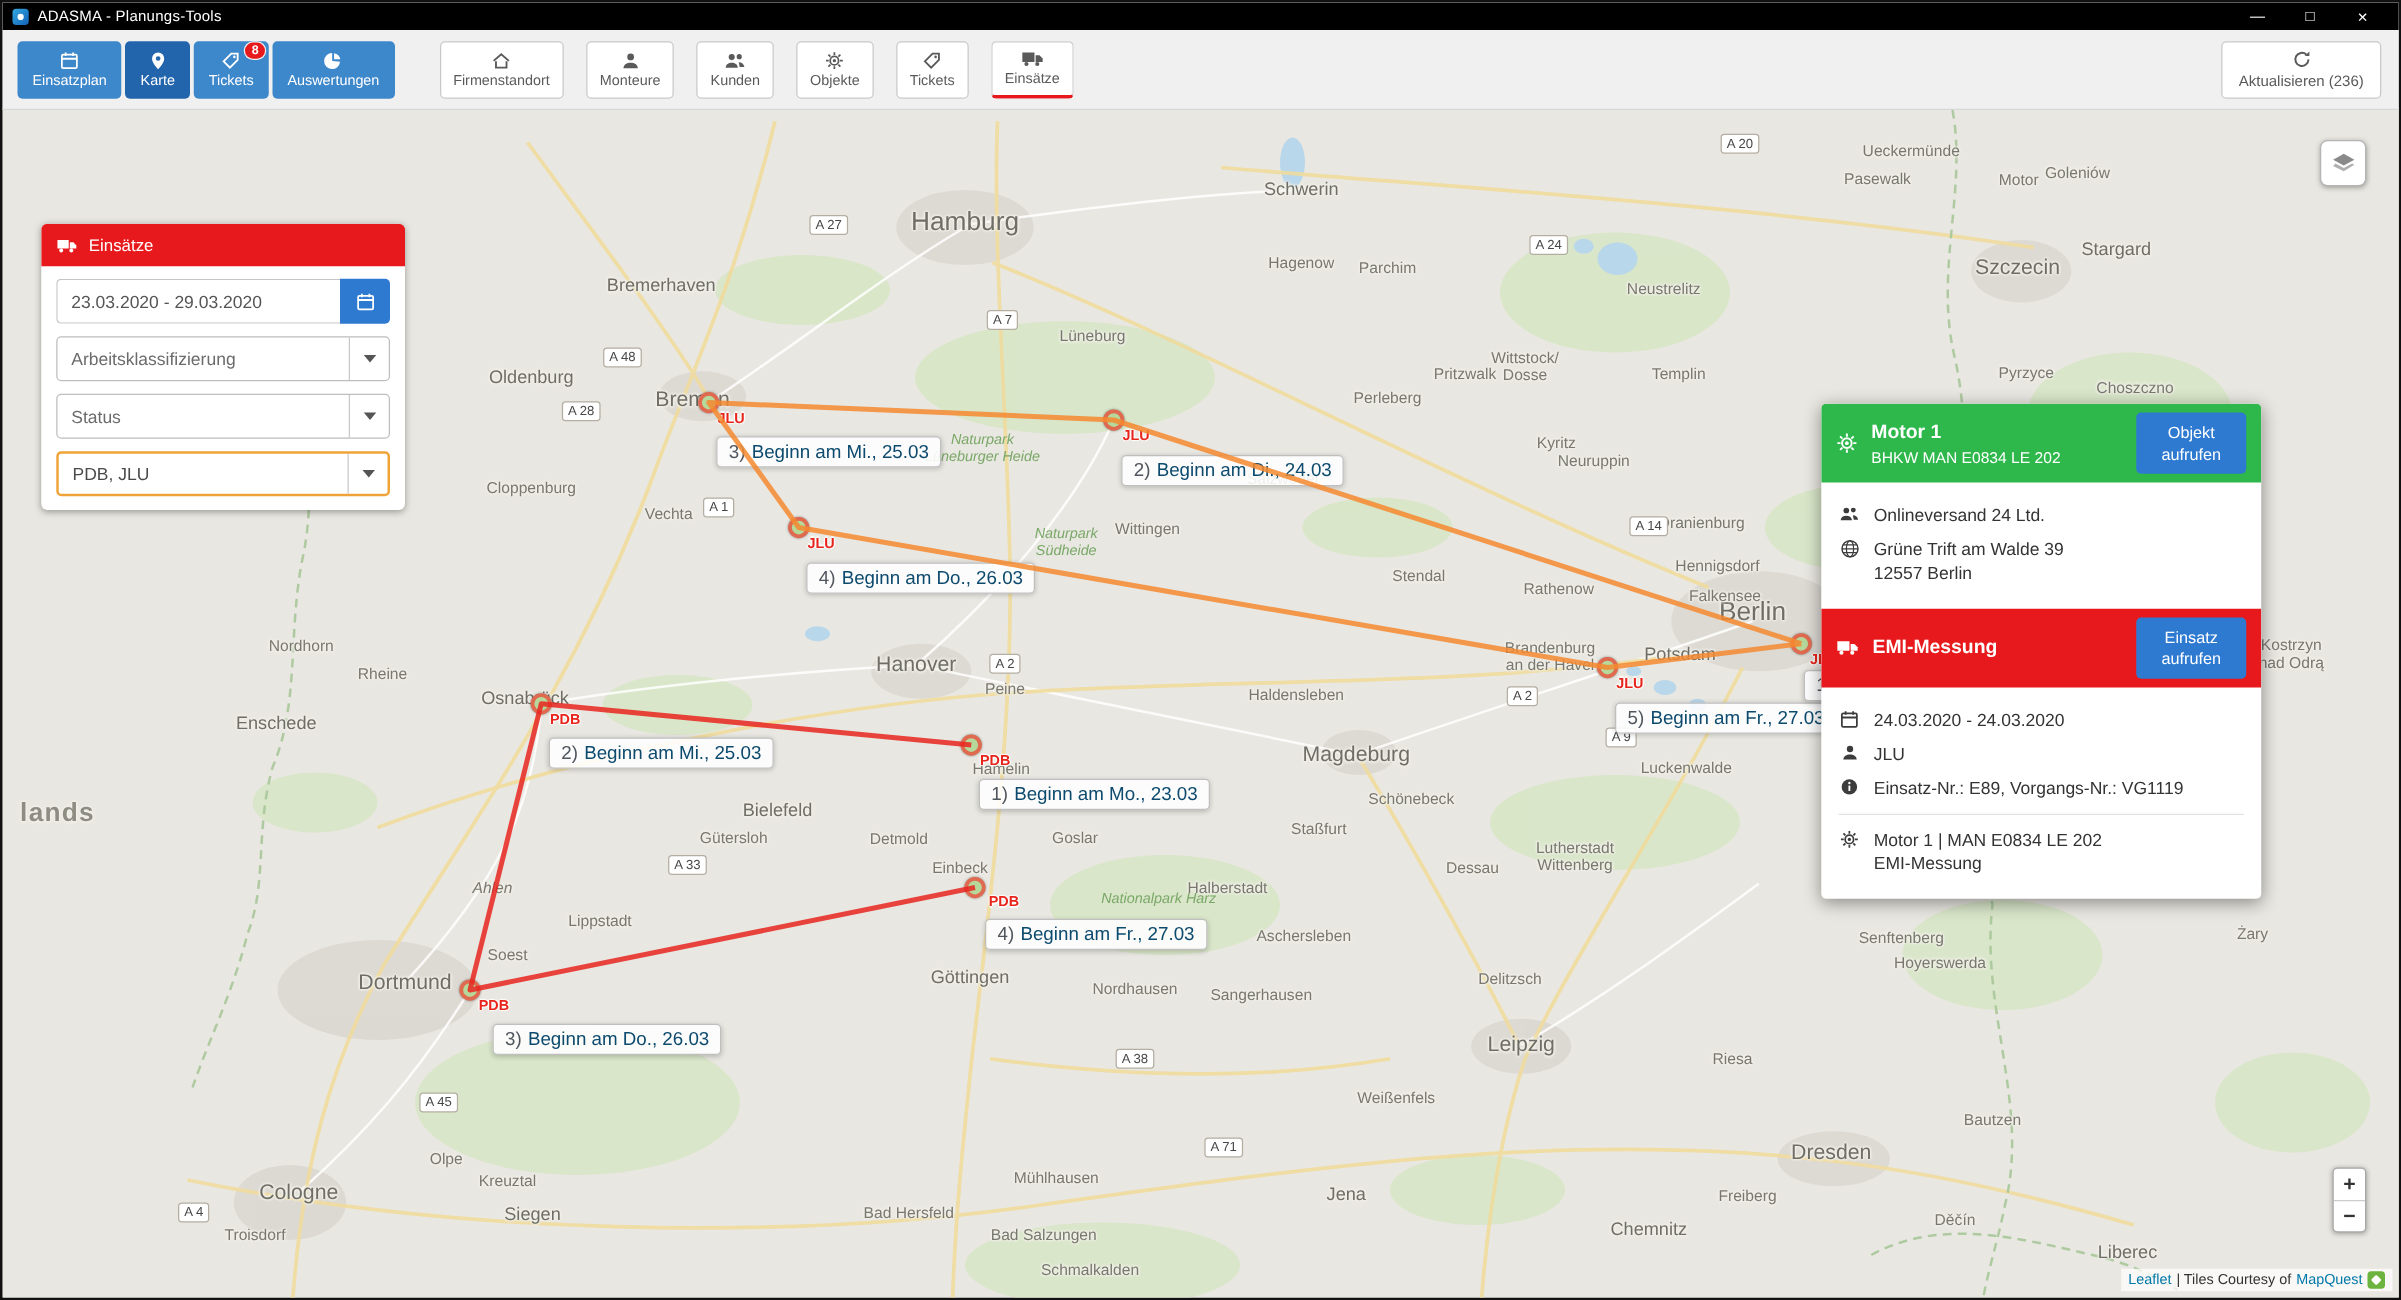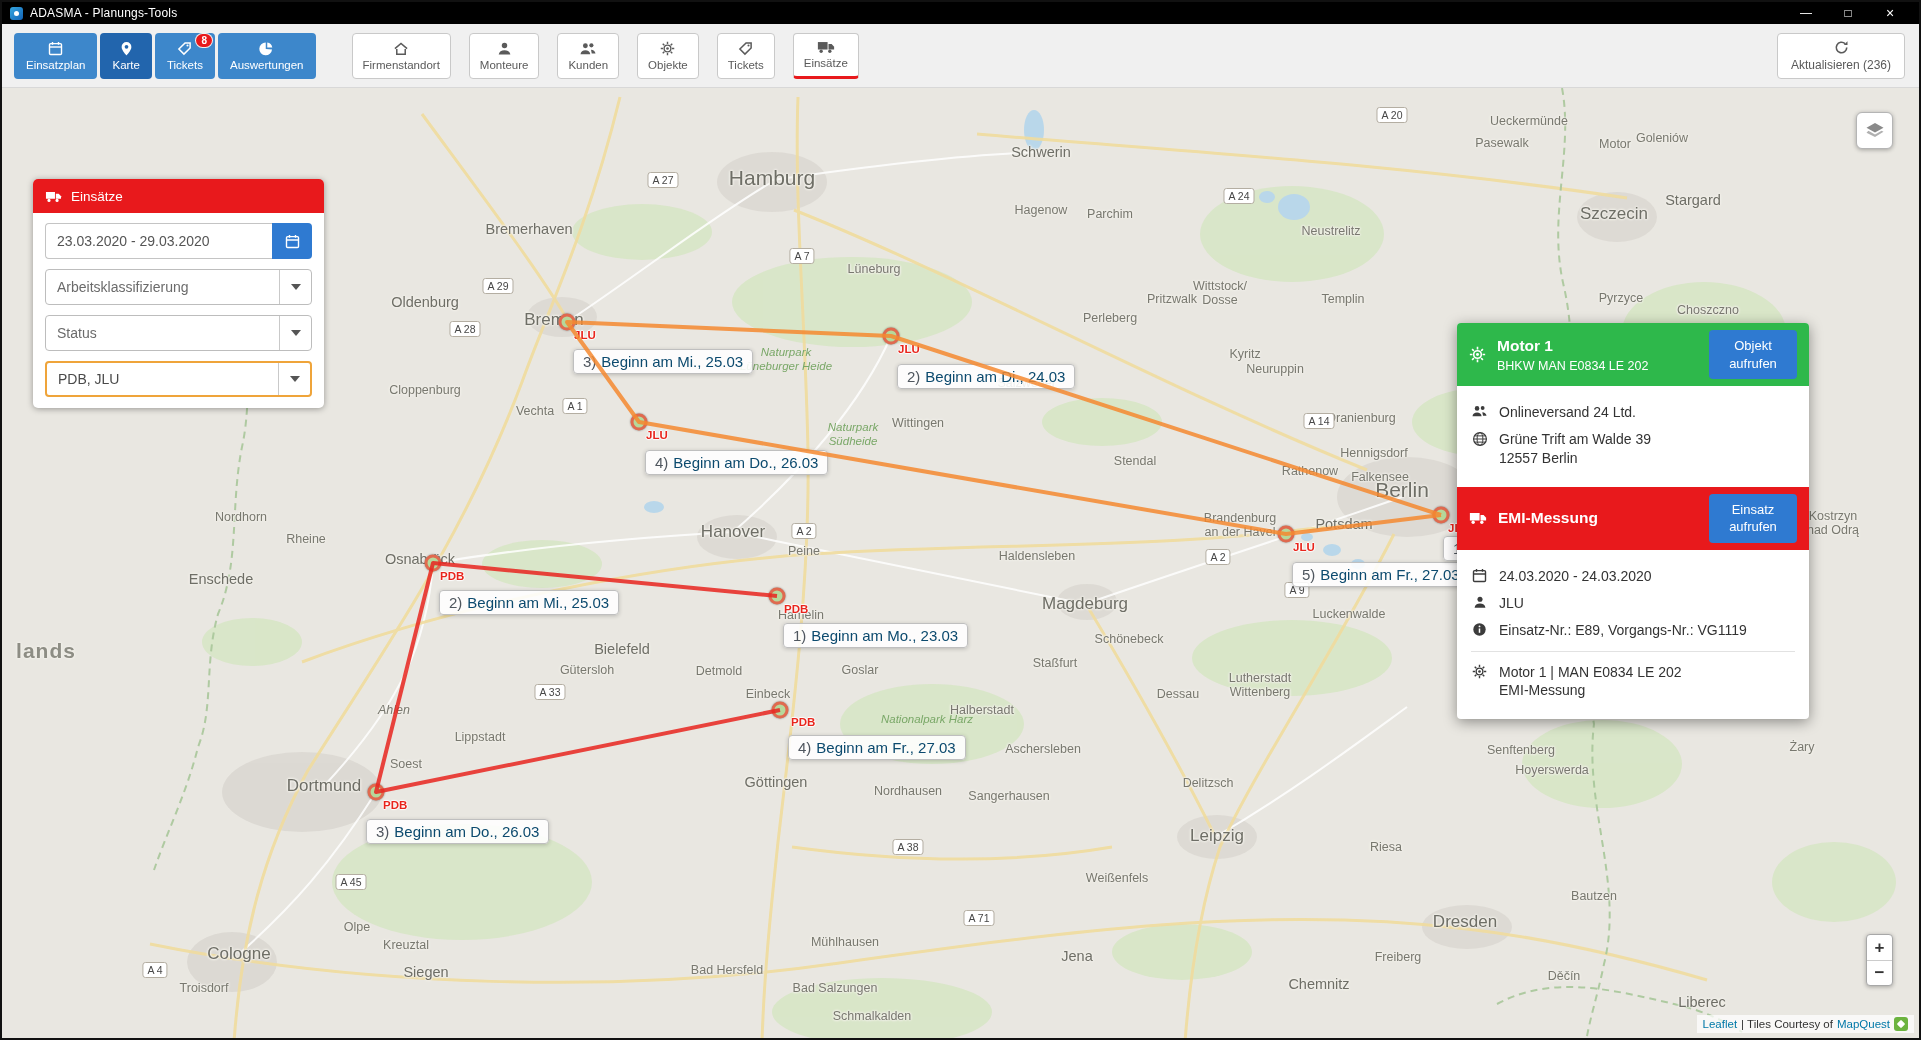--- a/index.html
+++ b/index.html
@@ -196,21 +196,21 @@
       <div class="city-label m" style="left: 219px; top: 577px;">Enschede</div>
       <div class="city-label m" style="left: 418px; top: 557px;">Osnabrück</div>
       <div class="city-label m" style="left: 1543px; top: 661px;">Cottbus</div>
       <div class="city-label m" style="left: 423px; top: 300px;">Oldenburg</div>
       <div class="city-label m" style="left: 527px; top: 227px;">Bremerhaven</div>
       <div class="city-label m" style="left: 1691px; top: 198px;">Stargard</div>
       <div class="city-label m" style="left: 1700px; top: 1000px;">Liberec</div>
       <div class="city-label s" style="left: 872px; top: 267px;">Lüneburg</div>
       <div class="city-label s" style="left: 1024px; top: 381px;">Salzwedel</div>
       <div class="city-label s" style="left: 1133px; top: 459px;">Stendal</div>
-      <div class="city-label s" style="left: 1308px; top: 469px; text-align: center;">Rathenow</div>
+      <div class="city-label s" style="left: 1245px; top: 469px; text-align: center;">Rathenow</div>
       <div class="city-label s" style="left: 1238px; top: 516px;">Brandenburg</div>
       <div class="city-label s" style="left: 1238px; top: 530px;">an der Havel</div>
       <div class="city-label s" style="left: 916px; top: 421px;">Wittingen</div>
       <div class="city-label s" style="left: 799px; top: 613px;">Hamelin</div>
       <div class="city-label s" style="left: 717px; top: 669px;">Detmold</div>
       <div class="city-label s" style="left: 585px; top: 668px;">Gütersloh</div>
       <div class="city-label s" style="left: 478px; top: 735px;">Lippstadt</div>
       <div class="city-label s" style="left: 404px; top: 762px;">Soest</div>
       <div class="city-label s" style="left: 392px; top: 708px; font-style: italic;">Ahlen</div>
       <div class="city-label s" style="left: 725px; top: 968px;">Bad Hersfeld</div>
@@ -263,21 +263,21 @@
       <div class="city-label s" style="left: 1613px; top: 142px;">Motor</div>
       <div class="city-label s" style="left: 1660px; top: 136px;">Goleniów</div>
       <div class="city-label s" style="left: 1706px; top: 308px;">Choszczno</div>
       <div class="city-label s" style="left: 1619px; top: 296px;">Pyrzyce</div>
       <div class="city-label s" style="left: 1653px; top: 380px;">Myślibórz</div>
       <div class="city-label s" style="left: 1831px; top: 514px;">Kostrzyn</div>
       <div class="city-label s" style="left: 1831px; top: 528px;">nad Odrą</div>
       <div class="city-label s" style="left: 1800px; top: 745px;">Żary</div>
       <div class="city-label s" style="left: 1562px; top: 974px;">Děčín</div>
       <div class="road-shield" style="left: 661px; top: 178px;">A 27</div>
-      <div class="road-shield" style="left: 496px; top: 284px;">A 29</div>
+      <div class="road-shield" style="left: 496px; top: 284px;">A 48</div>
       <div class="road-shield" style="left: 463px; top: 327px;">A 28</div>
       <div class="road-shield" style="left: 573px; top: 404px;">A 1</div>
       <div class="road-shield" style="left: 800px; top: 254px;">A 7</div>
       <div class="road-shield" style="left: 1237px; top: 194px;">A 24</div>
       <div class="road-shield" style="left: 1317px; top: 419px;">A 14</div>
       <div class="road-shield" style="left: 802px; top: 529px;">A 2</div>
       <div class="road-shield" style="left: 1216px; top: 555px;">A 2</div>
       <div class="road-shield" style="left: 1295px; top: 588px;">A 9</div>
       <div class="road-shield" style="left: 153px; top: 968px;">A 4</div>
       <div class="road-shield" style="left: 1390px; top: 113px;">A 20</div>
@@ -309,21 +309,21 @@
       <div class="marker-tag" style="left: 438px; top: 568px;">PDB</div>
       <div class="map-tooltip" style="left: 437px; top: 588px;"><span class="tip-num">2)</span><span class="tip-text">Beginn am Mi., 25.03</span></div>
       <div class="marker" style="left: 775px; top: 594px;"></div>
       <div class="marker-tag" style="left: 782px; top: 601px;">PDB</div>
       <div class="map-tooltip" style="left: 781px; top: 621px;"><span class="tip-num">1)</span><span class="tip-text">Beginn am Mo., 23.03</span></div>
       <div class="marker" style="left: 778px; top: 708px;"></div>
       <div class="marker-tag" style="left: 789px; top: 714px;">PDB</div>
       <div class="map-tooltip" style="left: 786px; top: 733px;"><span class="tip-num">4)</span><span class="tip-text">Beginn am Fr., 27.03</span></div>
       <div class="marker" style="left: 374px; top: 790px;"></div>
       <div class="marker-tag" style="left: 381px; top: 797px;">PDB</div>
-      <div class="map-tooltip" style="left: 364px; top: 817px;"><span class="tip-num">3)</span><span class="tip-text">Beginn am Do., 26.03</span></div>
+      <div class="map-tooltip" style="left: 392px; top: 817px;"><span class="tip-num">3)</span><span class="tip-text">Beginn am Do., 26.03</span></div>
     </div>
 
   <div class="titlebar">
     <span class="app-icon">
         <span></span>
       </span>
     <span class="title-text">ADASMA - Planungs-Tools</span>
     <span class="win-controls">
       <span class="win-btn">—</span>
       <span class="win-btn">□</span>

